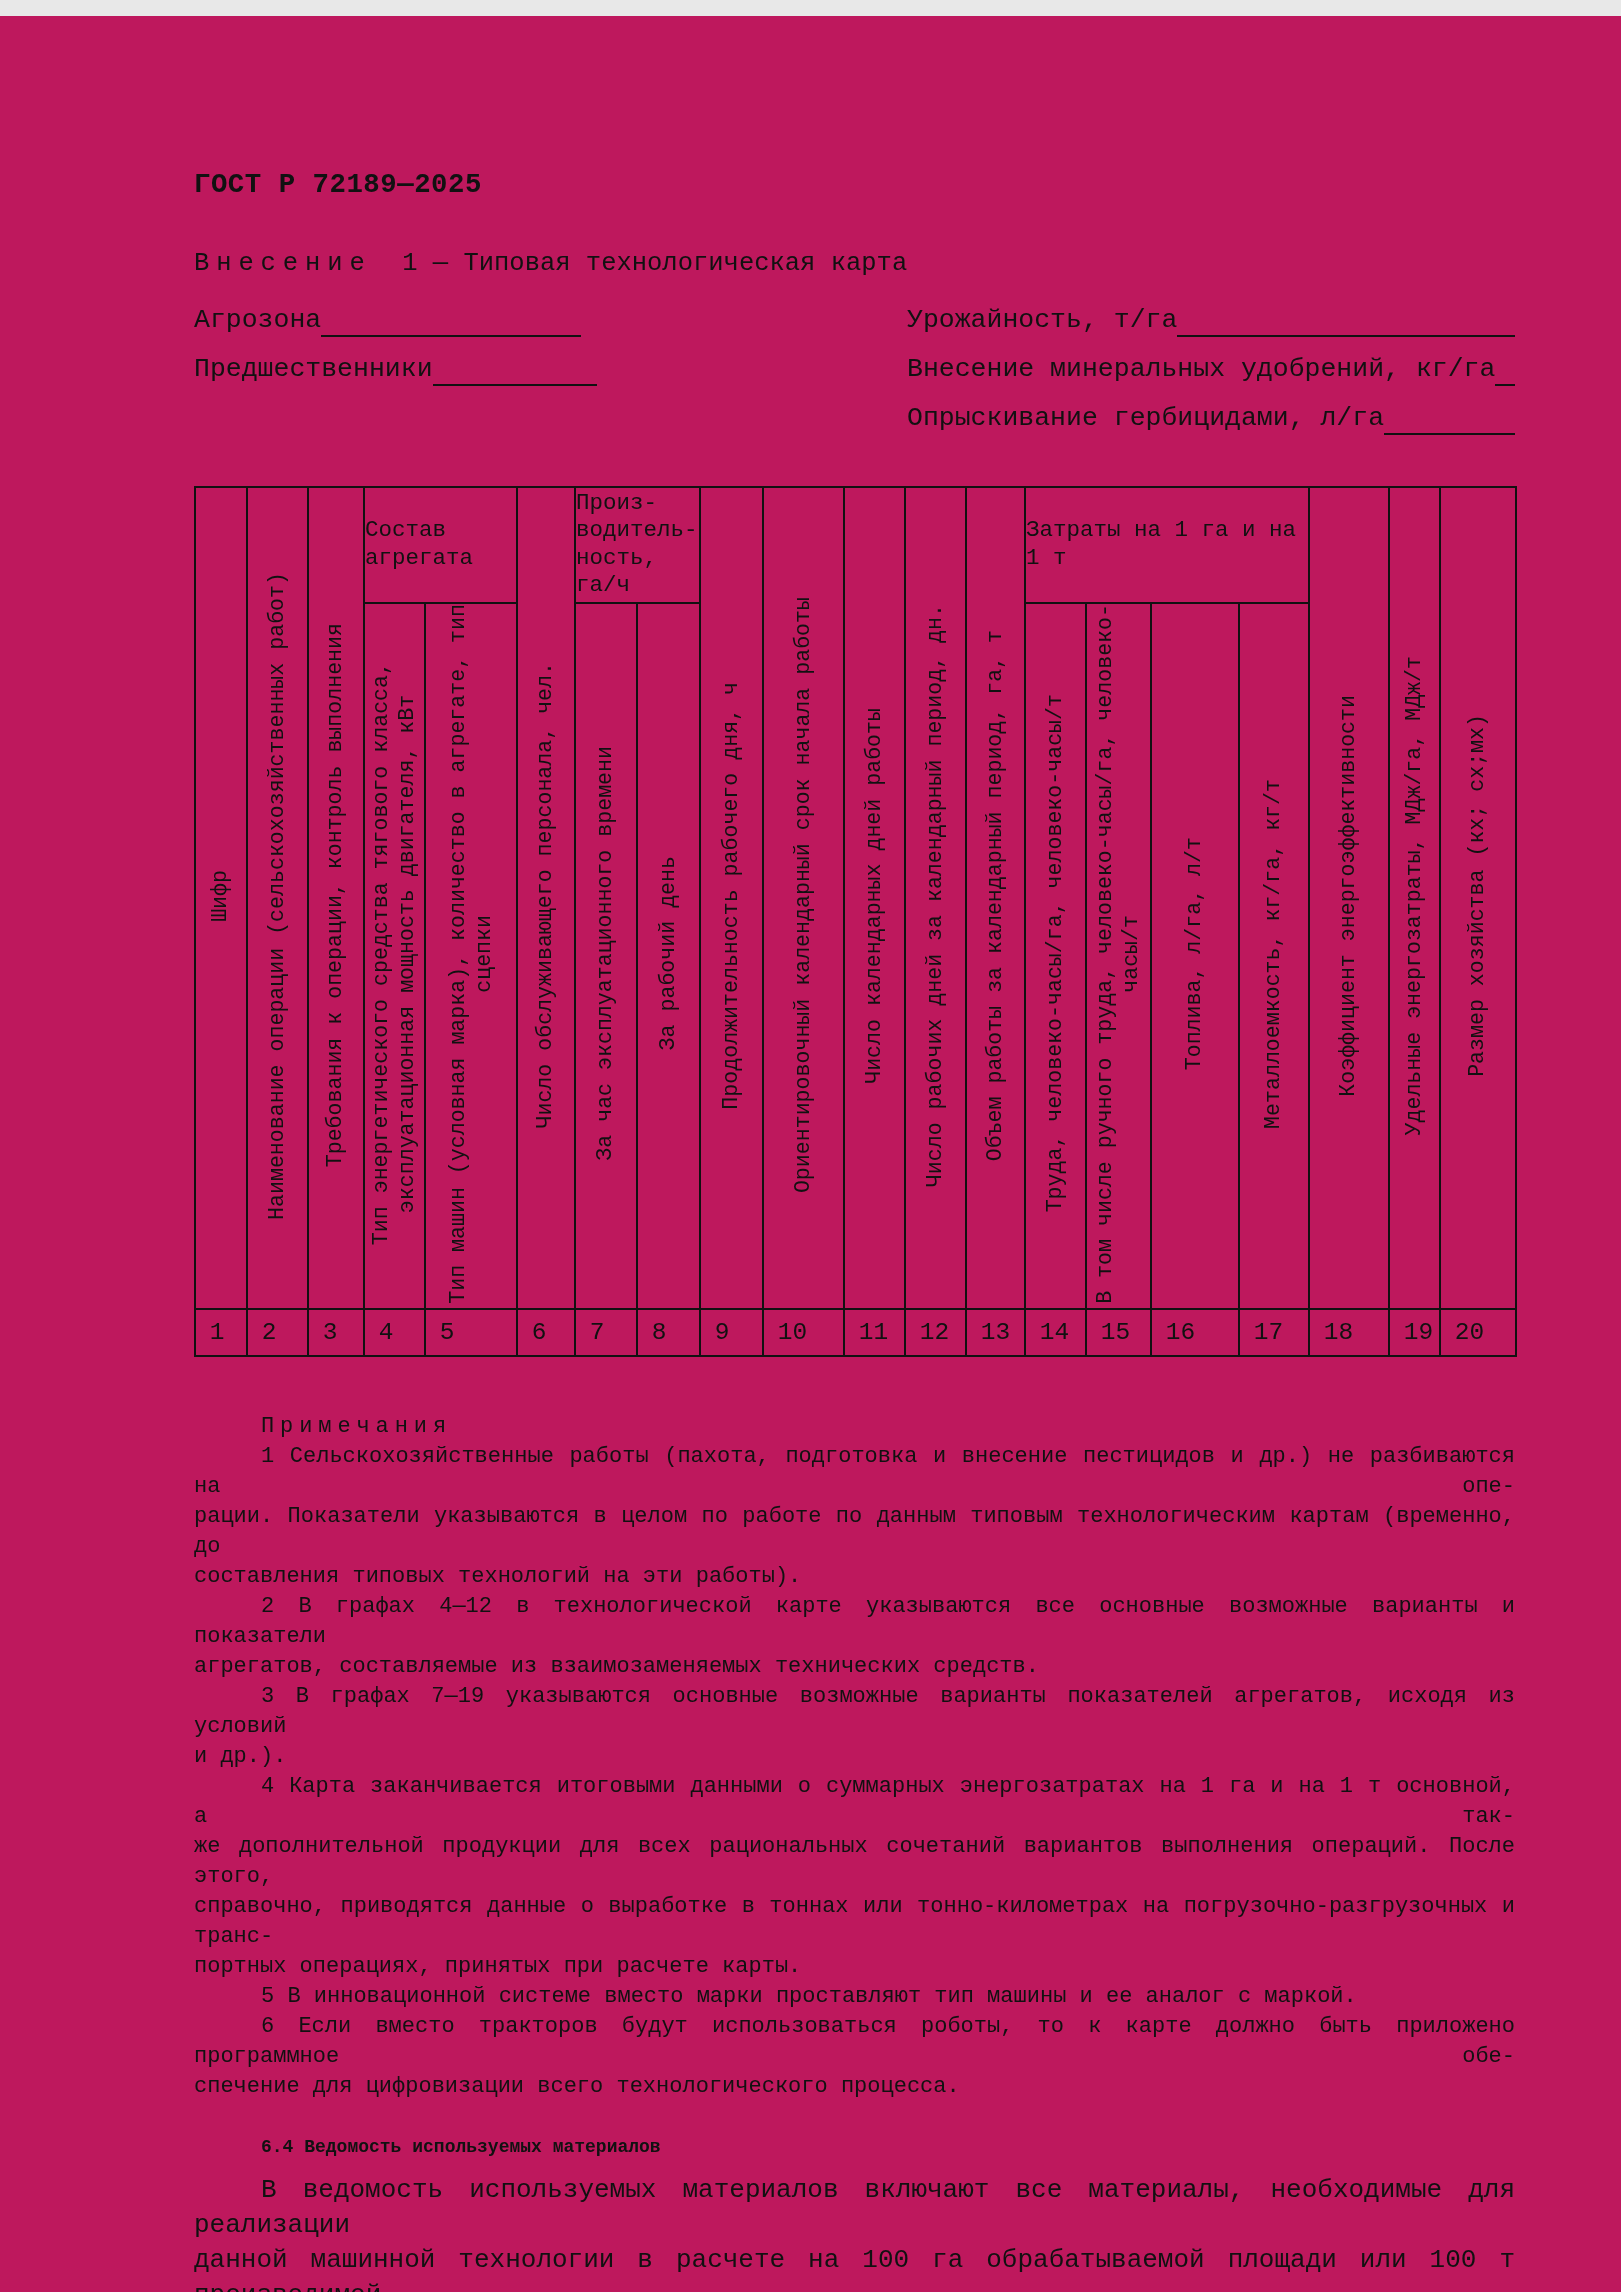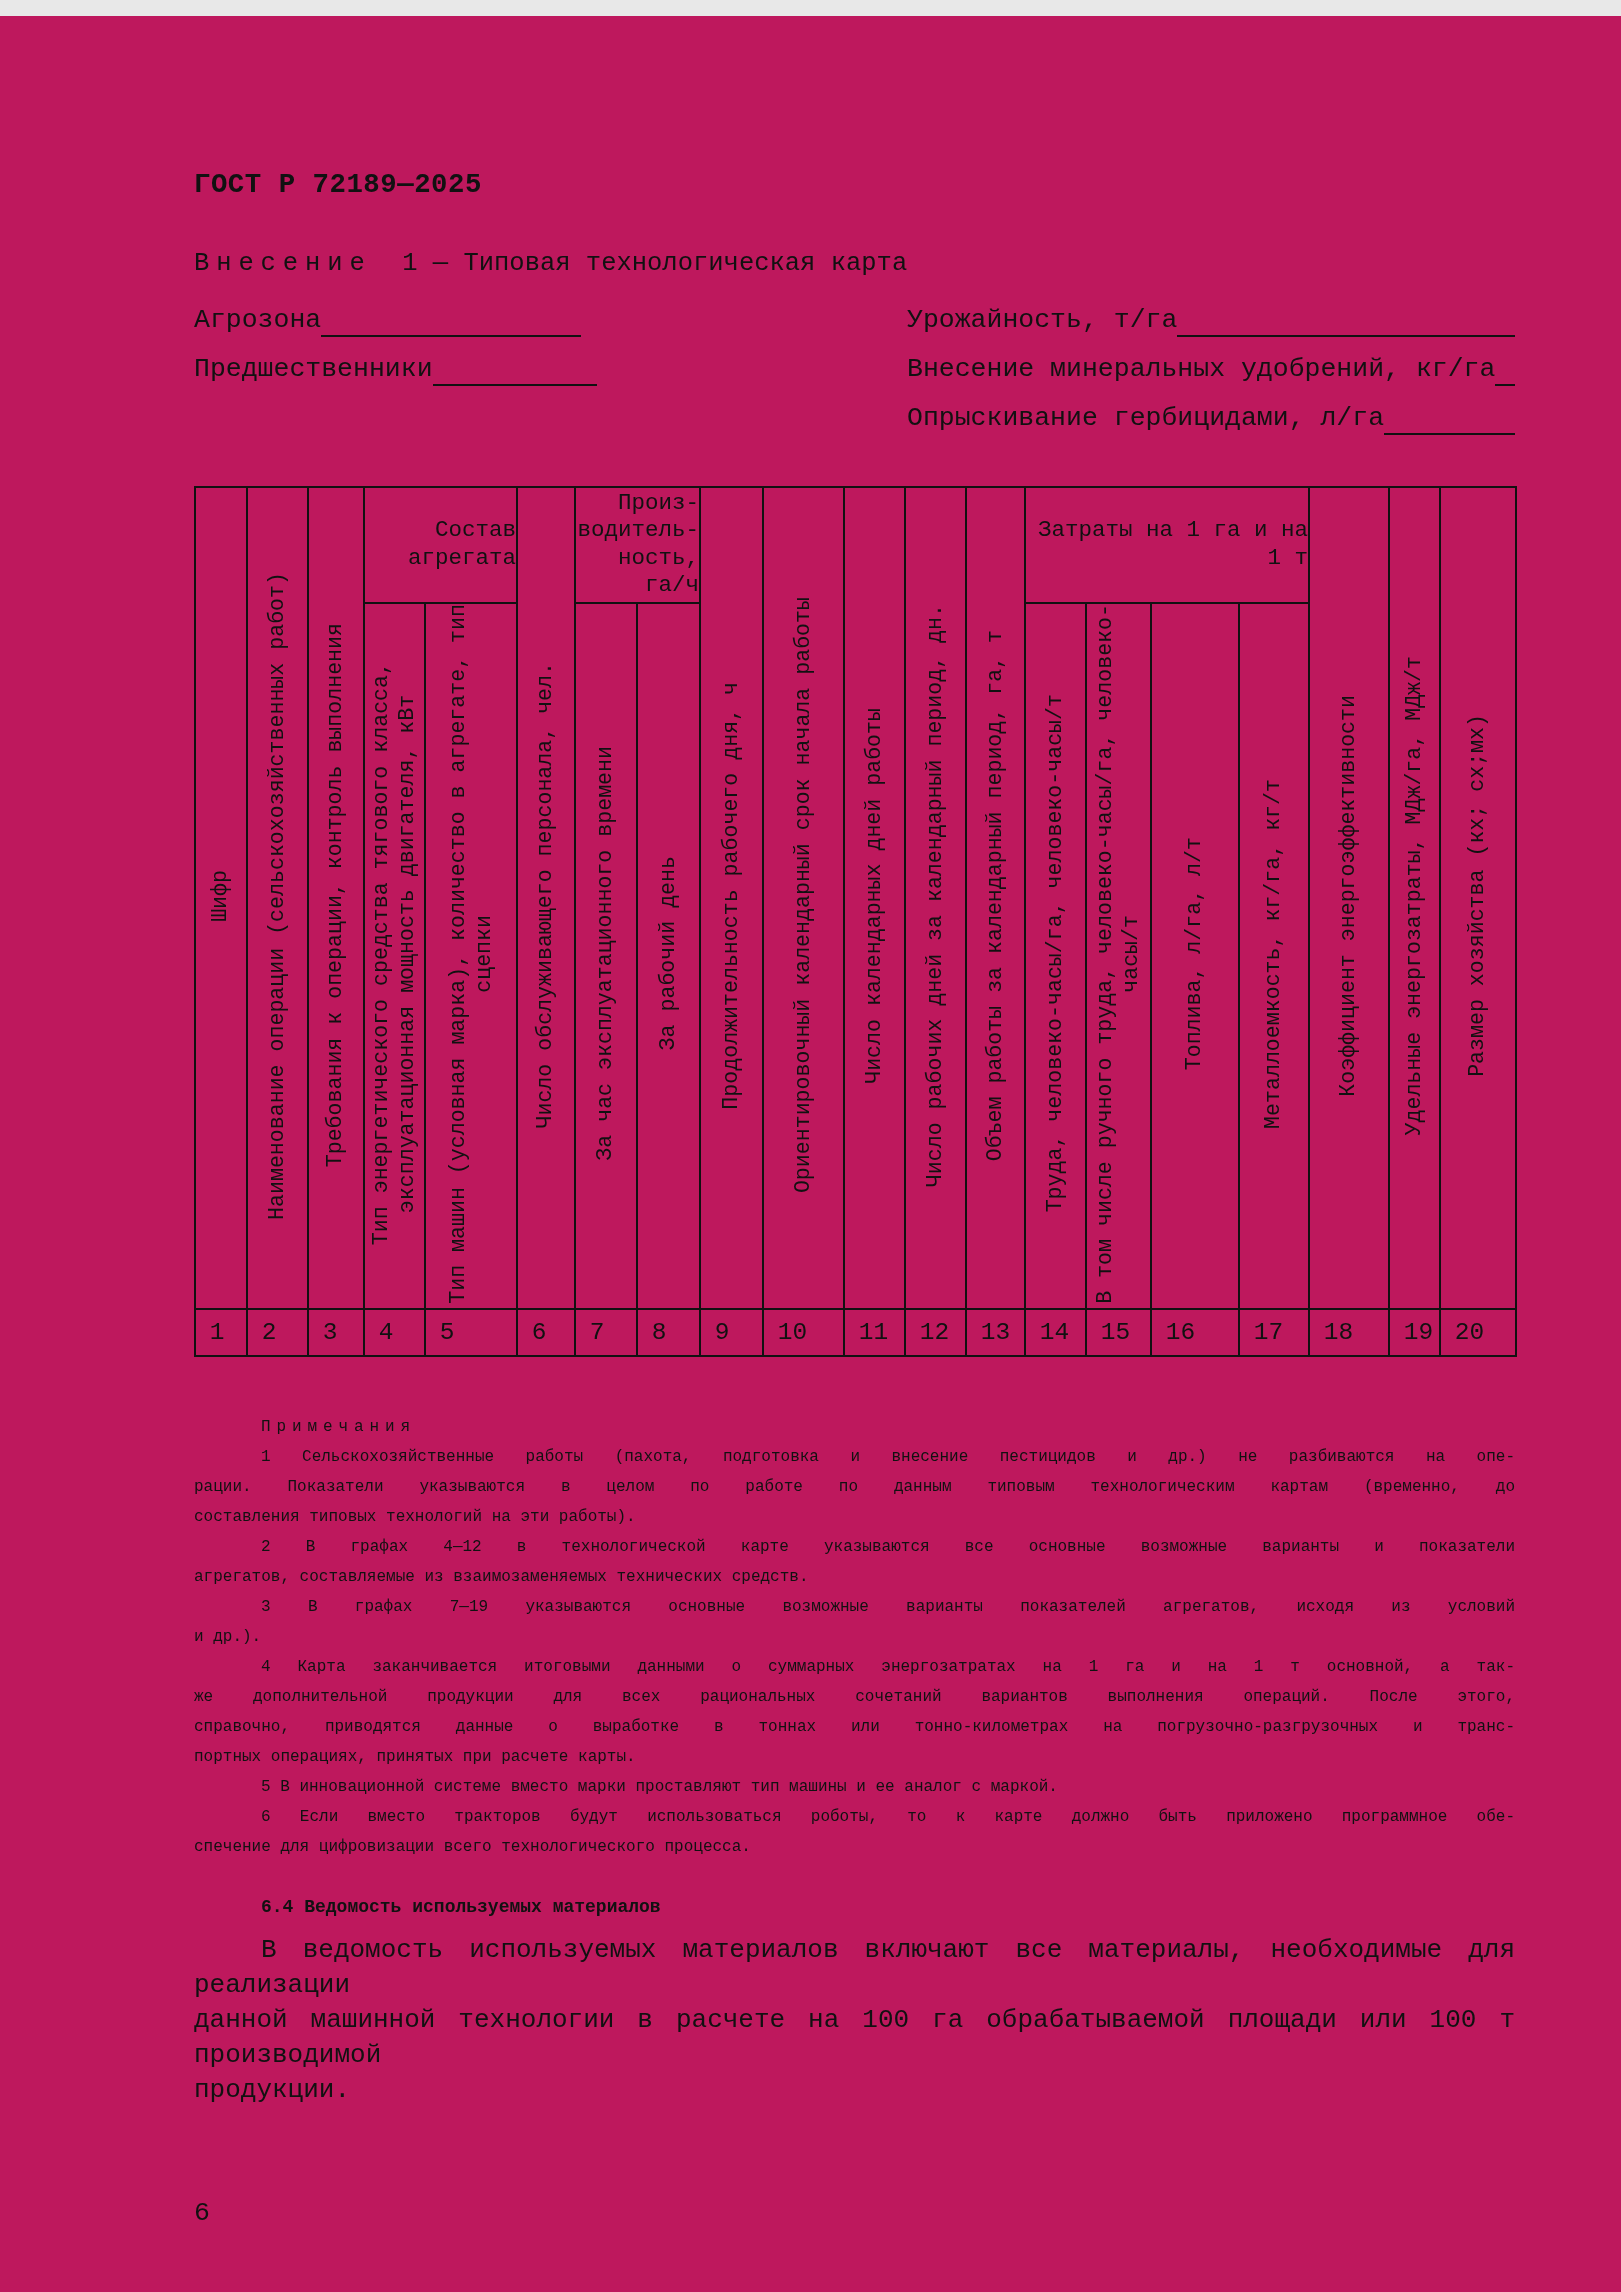--- a/index.html
+++ b/index.html
@@ -37,25 +37,25 @@
   tr.nrow { height:47px; }
   td.vcell, td.vcell2 { text-align:center; vertical-align:middle; overflow:hidden; }
   .vtext {
     display:inline-block;
     writing-mode:vertical-rl;
     transform:rotate(180deg);
     white-space:pre-line;
     font-size:21.6px;
     line-height:25.5px;
   }
-  td.gcell { text-align:right; vertical-align:middle; }
+  td.gcell { text-align:left; vertical-align:middle; }
   .gtext { white-space:pre-line; font-size:22.5px; line-height:27.4px; }
   tr.nrow td { border-top:2.9px solid #111; font-size:24.5px; text-align:left; padding-left:13.7px; vertical-align:middle; }
 
-  .notes { margin-top:55px; font-size:16px; line-height:30px; }
+  .notes { margin-top:55px; font-size:22px; line-height:30px; }
   .notes-title { text-indent:67px; }
   .notes-title .spacedwide { letter-spacing:5.9px; }
   .jline { text-align:justify; text-align-last:justify; }
   .jline.first { text-indent:67px; }
   .jline.last { text-align-last:left; }
 
   .sec-heading { margin-top:35px; font-size:18px; font-weight:bold; text-indent:67px; }
   .sec-para { margin-top:15.7px; font-size:26px; line-height:35px; }
 
   .page-num { margin-top:90px; font-size:26.5px; }

